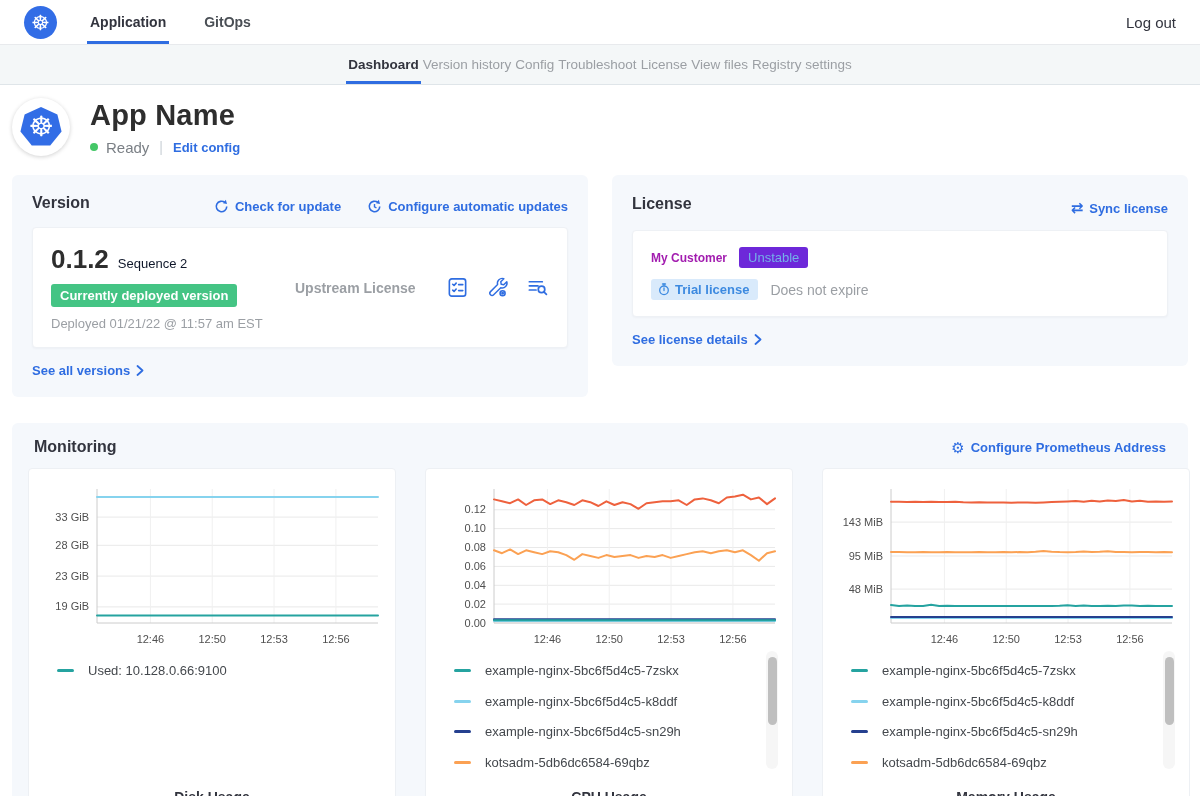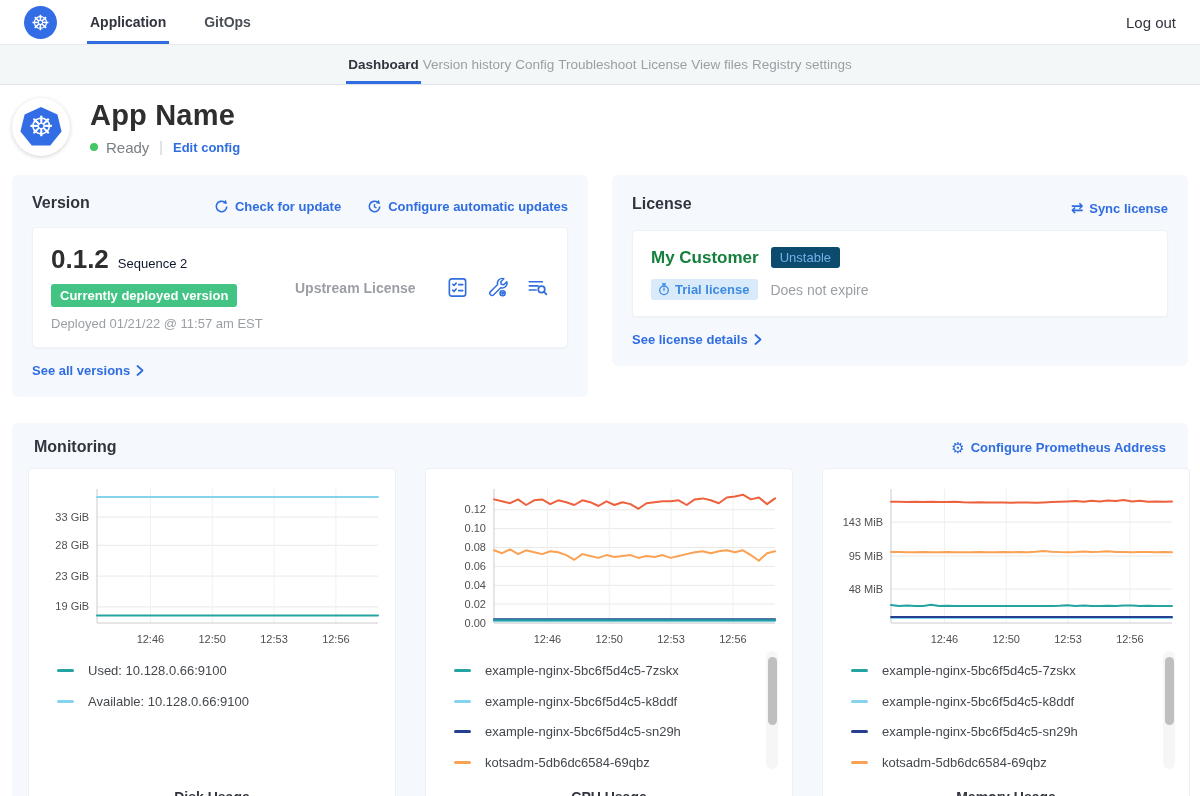--- a/index.html
+++ b/index.html
@@ -68,22 +68,22 @@
     font-size: 13px; font-weight: 700; padding: 4px 9px; border-radius: 3px; }
   .deployed { margin-top: 9px; font-size: 13px; color: #9b9fa4; }
   .ver-source { font-size: 14px; font-weight: 700; color: #9b9fa4; margin-left: 32px; }
   .ver-icons { margin-left: auto; display: flex; align-items: center; gap: 17px; color: #2f6de1; }
   .ver-icons svg { display: block; }
   .see-link { margin-top: 13px; }
   .chev { display: inline-block; }
 
   
   .lic-row1 { display: flex; align-items: center; gap: 12px; }
-  .customer-name { font-size: 17px; font-weight: 700; color: #15803d; }
-  .badge-channel { background: #0c4a6e; color: #74b0e8; font-size: 13px;
+  .customer-name { font-size: 12px; font-weight: 700; color: #a21caf; }
+  .badge-channel { background: #6d28d9; color: #74b0e8; font-size: 13px;
     padding: 3px 9px; border-radius: 3px; }
   .lic-row2 { display: flex; align-items: center; gap: 12px; margin-top: 11px; }
   .badge-trial { background: #d9eafb; color: #3d8ae0; font-size: 13px; font-weight: 700;
     padding: 3px 9px 3px 7px; border-radius: 3px; display: inline-flex; align-items: center; gap: 5px; }
   .expire-text { font-size: 14px; color: #9b9fa4; }
 
   
   .card.monitoring { margin-top: 26px; padding: 15px 16px 14px; }
   .mon-head { display: flex; align-items: center; margin-bottom: 12px; padding: 0 6px; }
   .gear-glyph { font-size: 15px; line-height: 1; }
@@ -278,24 +278,20 @@
             <text x="294.9" y="164" text-anchor="middle" font-size="11" fill="#4f4f4f">12:56</text>
             <line x1="56" y1="10" x2="56" y2="144" stroke="#cccccc"></line>
             <line x1="56" y1="144" x2="337" y2="144" stroke="#cccccc"></line>
             <polyline points="56.0,18.0 337.0,18.0" fill="none" stroke="#86d3ee" stroke-width="2" stroke-linejoin="round" stroke-linecap="round"></polyline>
             <polyline points="56.0,136.6 337.0,136.6" fill="none" stroke="#25a3a0" stroke-width="2" stroke-linejoin="round" stroke-linecap="round"></polyline>
           </svg>
         <div class="legend" id="legend-0">
             <div class="legend-item">
               <span class="swatch" style="background: rgb(37, 163, 160);"></span>
               <span class="legend-label">Used: 10.128.0.66:9100</span>
-            </div>
-            <div class="legend-item">
-              <span class="swatch" style="background: rgb(134, 211, 238);"></span>
-              <span class="legend-label">Available: 10.128.0.66:9100</span>
             </div>
           </div>
         <div class="chart-title">Disk Usage</div>
       </div>
       <div class="chart-panel">
         <svg class="chart" id="chart-svg-1" width="342" height="172">
             <line x1="56" y1="30.8" x2="337" y2="30.8" stroke="#e9e9e9"></line>
             <text x="48" y="34.3" text-anchor="end" font-size="11" fill="#4f4f4f">0.12</text>
             <line x1="56" y1="49.6" x2="337" y2="49.6" stroke="#e9e9e9"></line>
             <text x="48" y="53.1" text-anchor="end" font-size="11" fill="#4f4f4f">0.10</text>

